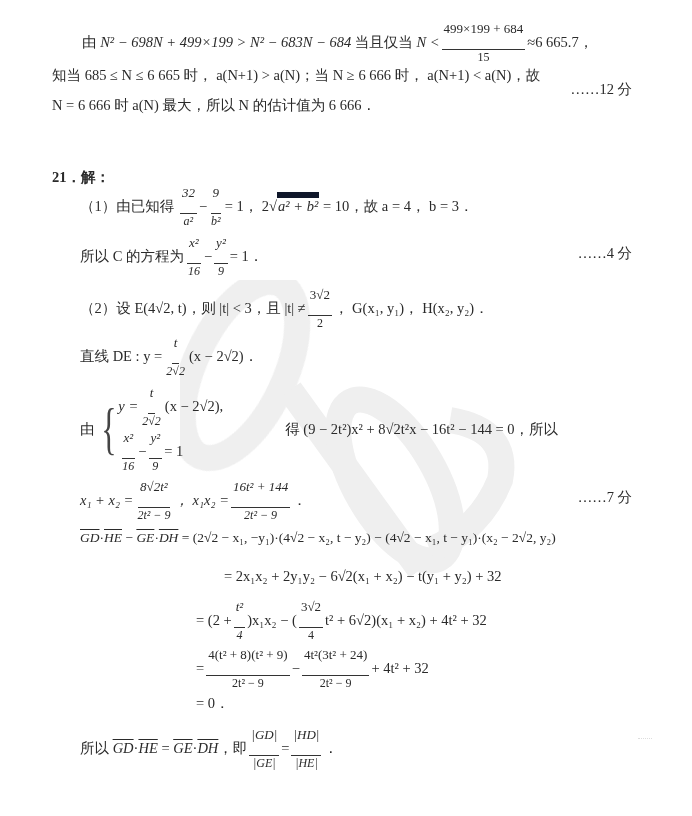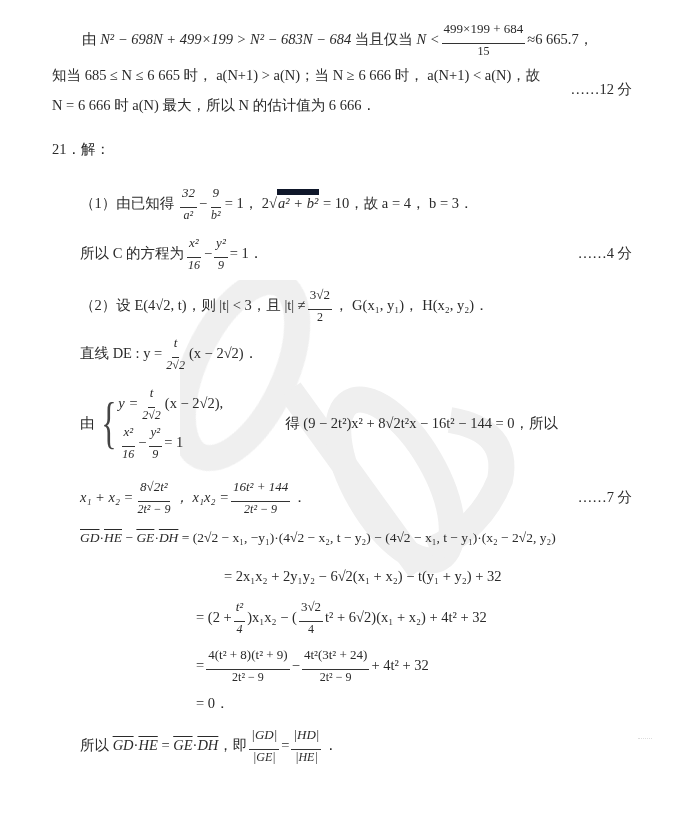--- a/index.html
+++ b/index.html
@@ -4,21 +4,21 @@
 <style>
   html, body { margin: 0; padding: 0; background: #ffffff; }
   body {
     width: 692px; height: 816px; position: relative; overflow: hidden;
     font-family: "Liberation Serif", "DejaVu Serif", serif;
     color: #2a2a2a; font-size: 14.5px;
   }
   .line { position: absolute; white-space: nowrap; display: flex; align-items: center; }
   .i { font-style: italic; }
   .frac { display: inline-flex; flex-direction: column; align-items: center; vertical-align: middle; margin: 0 2px; line-height: 1.05; }
-  .frac .num { border-bottom: 1px solid #333; padding: 0 2px 7px; font-size: 13px; }
+  .frac .num { border-bottom: 1px solid #333; padding: 0 2px 13px; font-size: 13px; }
   .frac .den { padding: 1px 2px 0; font-size: 12px; }
   .sqrt { display: inline-block; }
   .sqrt .rad { border-top: 6px solid #0f172a; padding: 0 1px; }
   .ovl { text-decoration: overline; font-style: italic; }
   .score { position: absolute; right: 60px; white-space: nowrap; }
   .brace { font-size: 58px; line-height: 1; transform: scaleX(0.55); display: inline-block; margin-right: -4px; font-weight: 100; color: #444; }
   .sys { display: inline-flex; flex-direction: column; gap: 4px; }
   .wm { position: absolute; left: 180px; top: 280px; width: 360px; height: 330px; pointer-events: none; }
   .chk { position: absolute; right: 40px; top: 738px; width: 14px; height: 6px; border-top: 1px dotted #ddd; }
 </style>
@@ -46,21 +46,21 @@
   <span>≈6 665.7，</span>
 </div>
 <div class="line" style="left:52px; top:66px;">
   <span>知当 685 ≤ N ≤ 6 665 时， a(N+1) &gt; a(N)；当 N ≥ 6 666 时， a(N+1) &lt; a(N)，故</span>
 </div>
 <div class="line" style="left:52px; top:96px;">
   <span>N = 6 666 时 a(N) 最大，所以 N 的估计值为 6 666．</span>
 </div>
 <div class="score" style="top:80px;">……12 分</div>
 
-<div class="line" style="left:52px; top:140px; font-weight:normal;">21．解：</div>
+<div class="line" style="left:52px; top:168px; font-weight:bold;">21．解：</div>
 
 <div class="line" style="left:80px; top:186px;">
   <span>（1）由已知得</span>&nbsp;
   <span class="frac i">
       <span class="num">32</span>
       <span class="den">a²</span>
     </span>
   −
   <span class="frac i">
       <span class="num">9</span>

